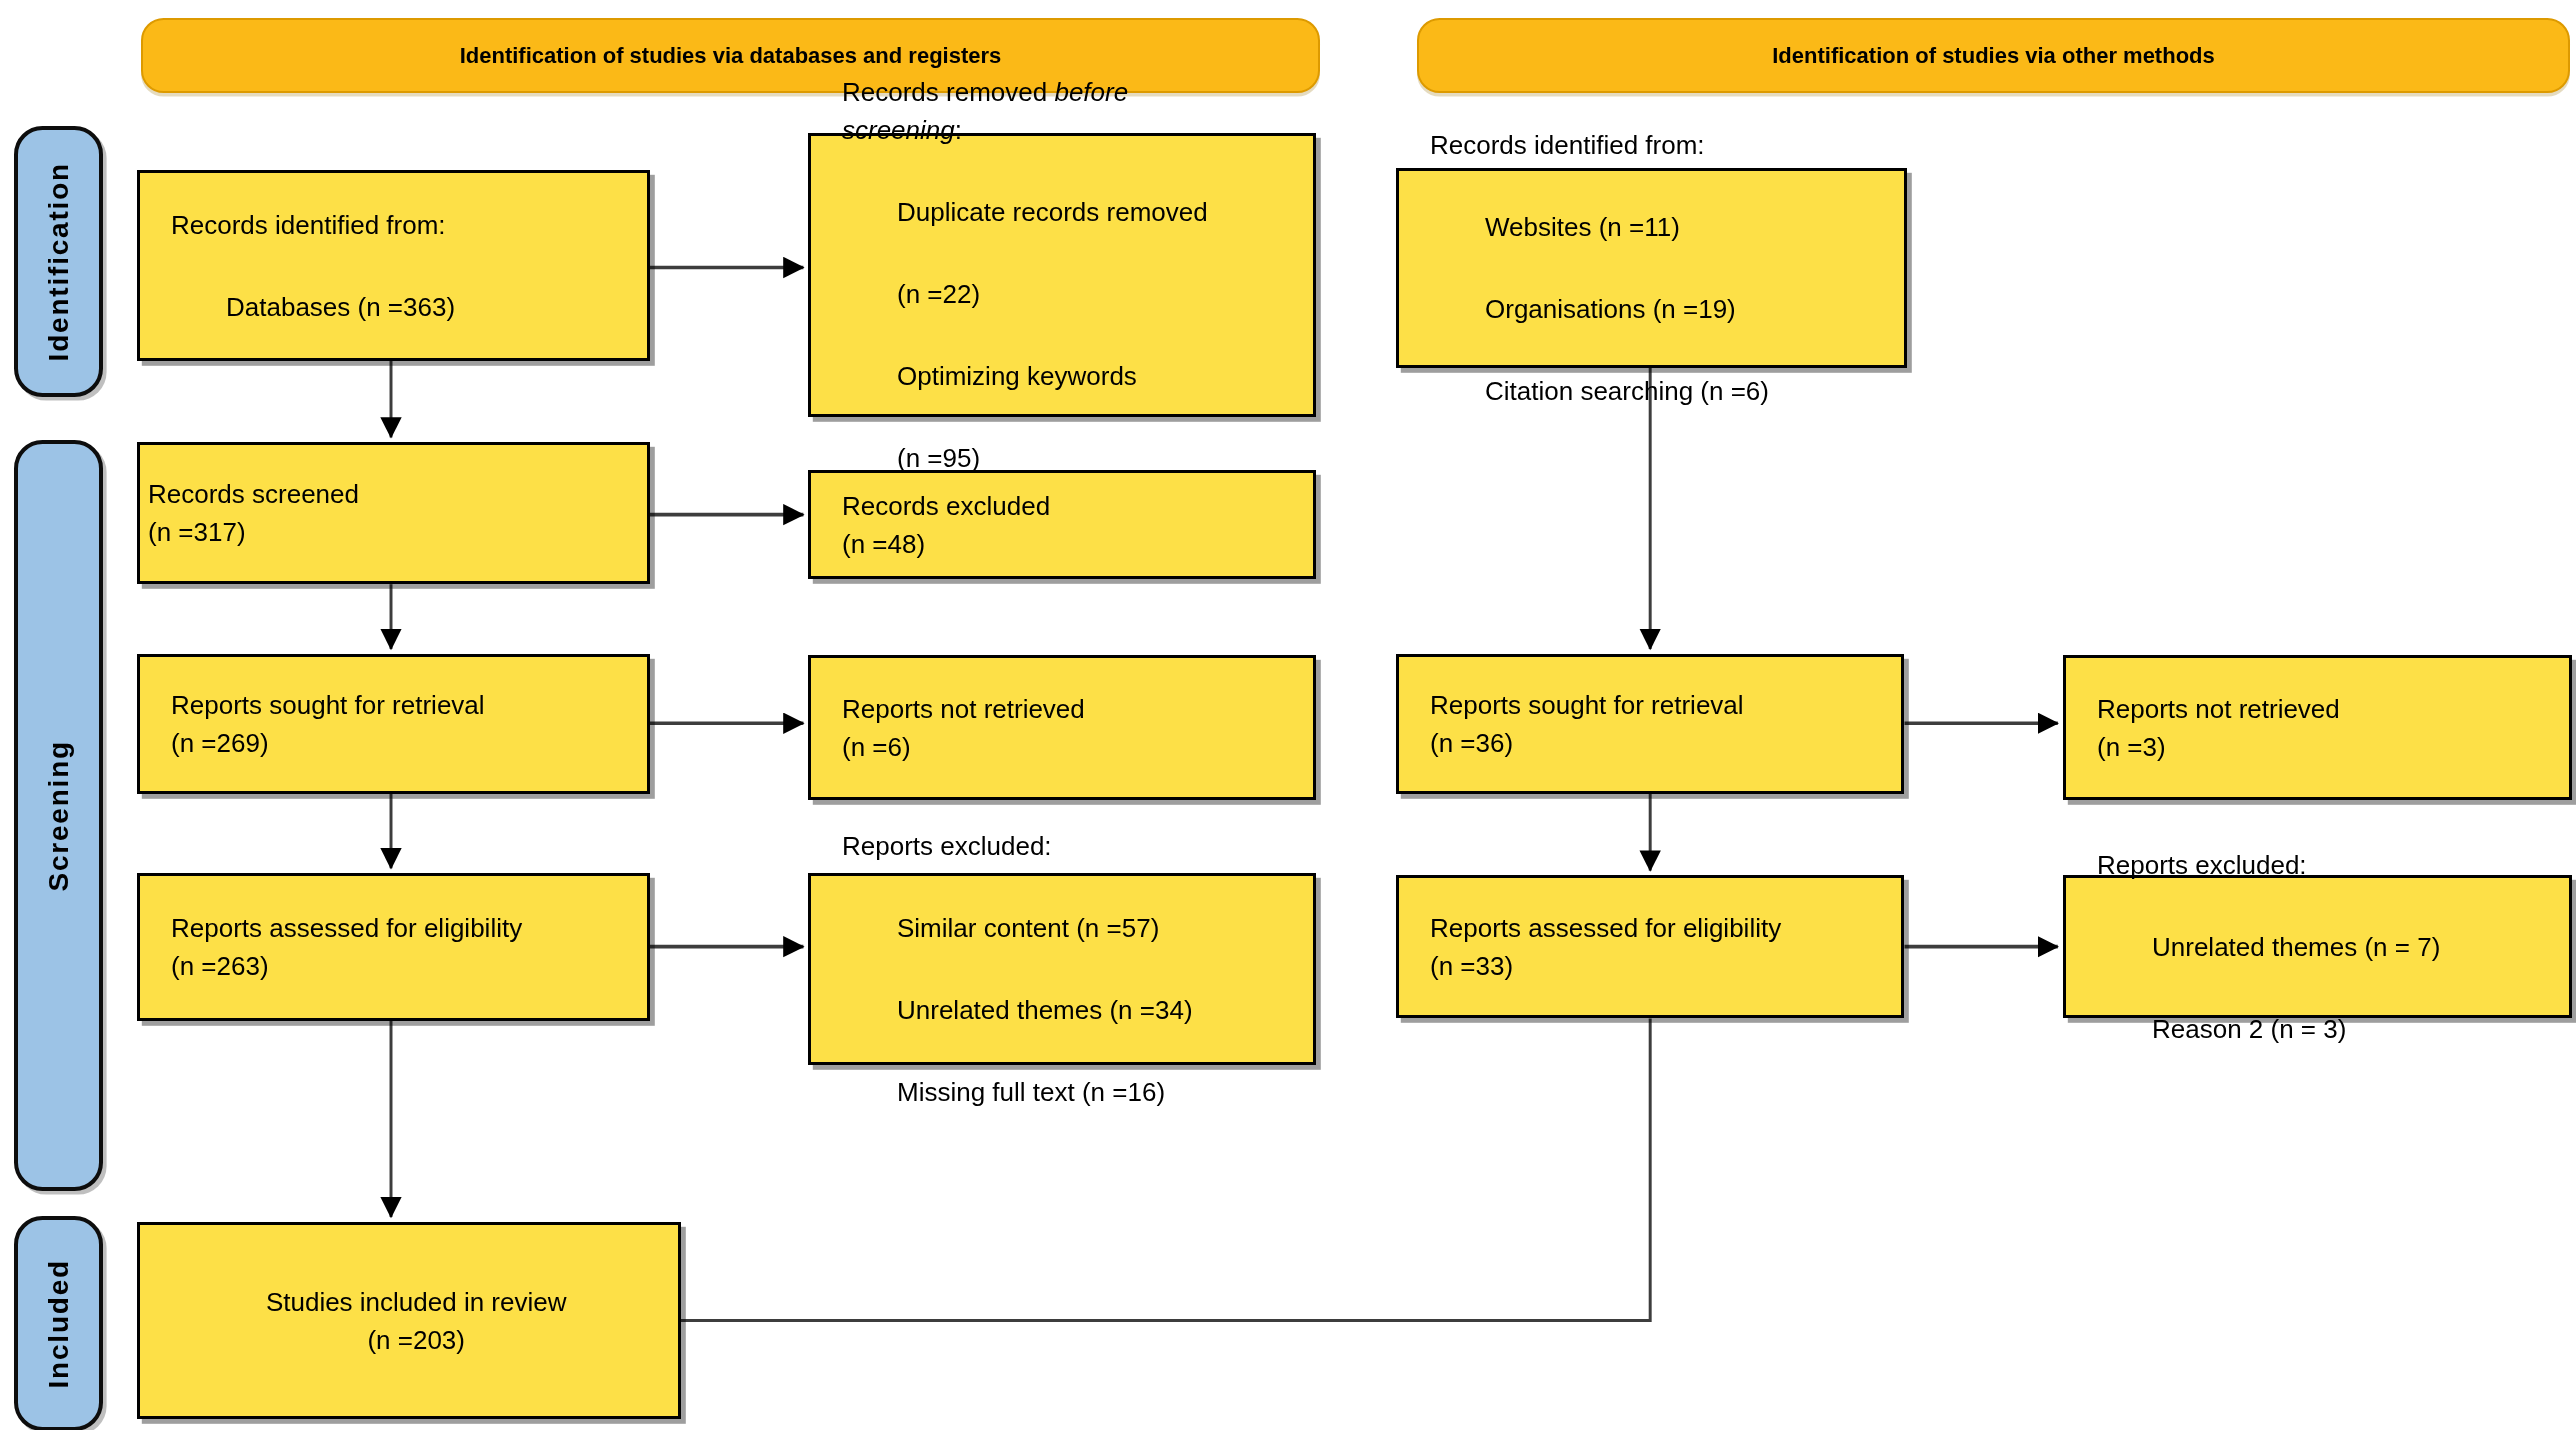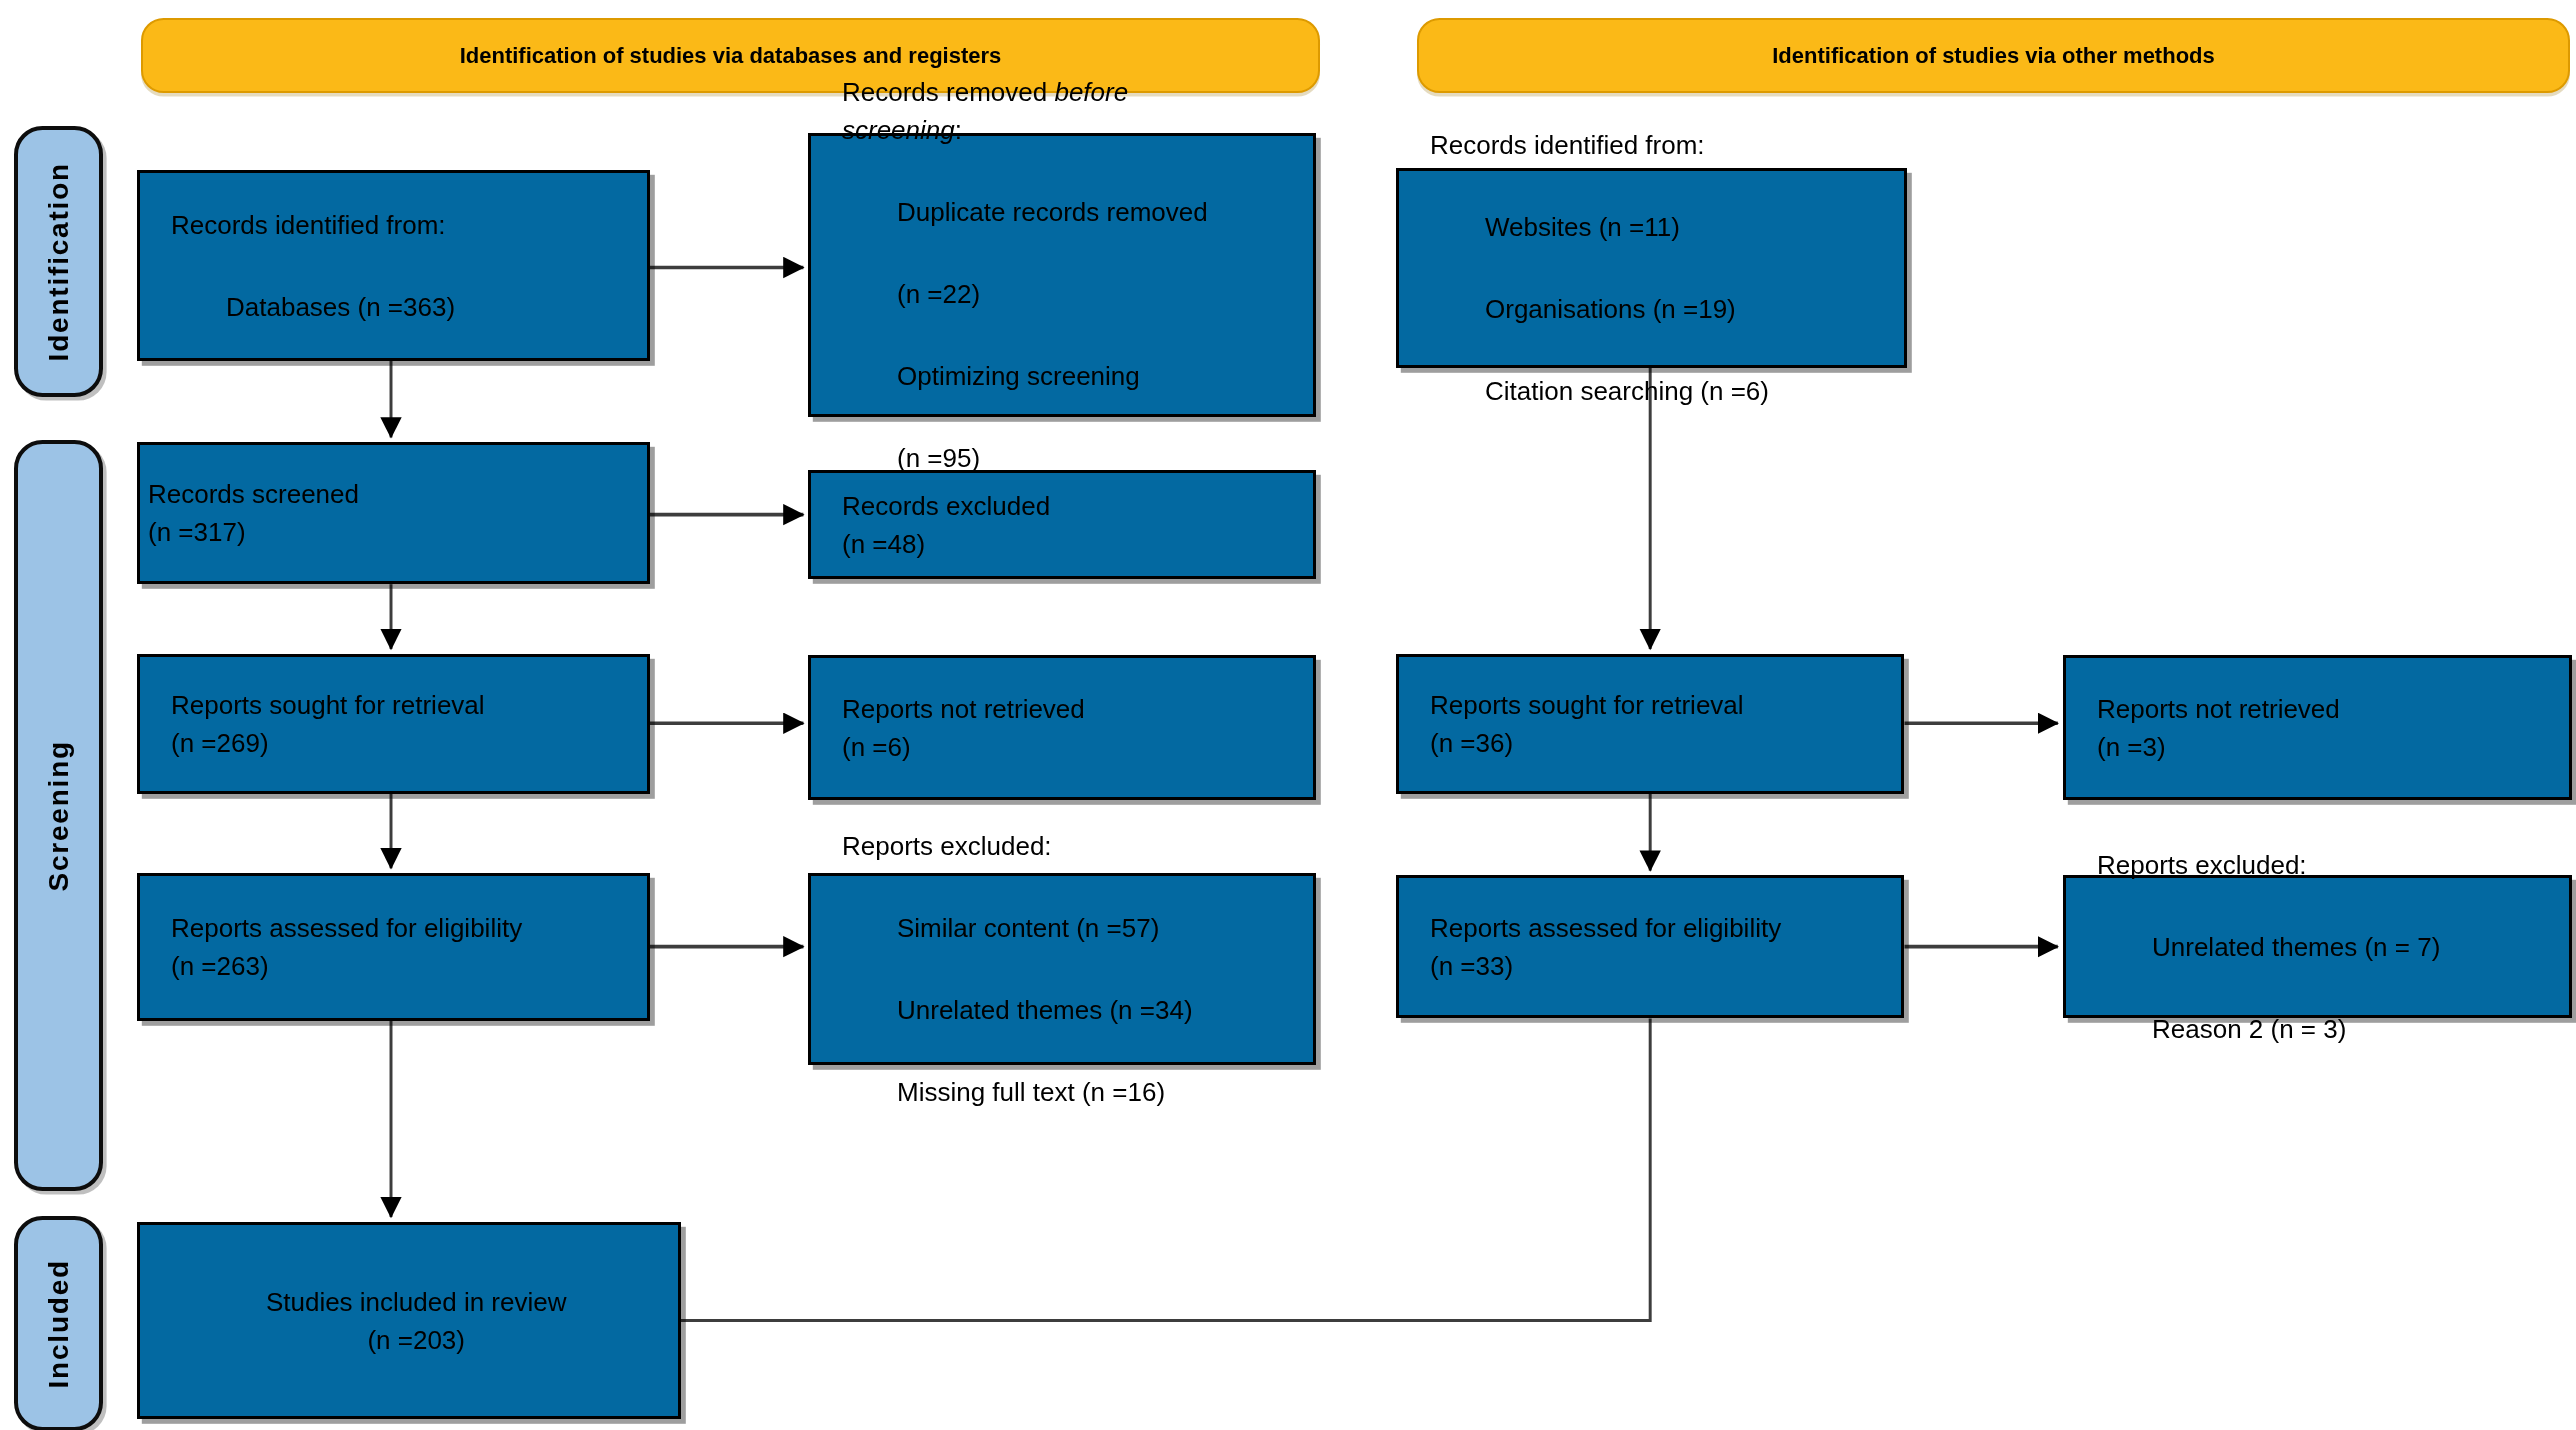--- a/index.html
+++ b/index.html
@@ -36,21 +36,21 @@
     box-shadow:3.6px 3.6px 0 rgba(0,0,0,0.25);
   }
   .stage span{
     writing-mode:vertical-rl;
     transform:rotate(180deg);
     font-size:28px;font-weight:bold;letter-spacing:1.8px;
     white-space:nowrap;
   }
   .box{
     position:absolute;
-    background:#0369a1;
+    background:#fde047;
     border:3.6px solid var(--box-border);
     box-shadow:4.8px 4.8px 0 rgba(0,0,0,0.38);
     display:flex;flex-direction:column;justify-content:center;
     padding:10.7px 16.6px 10.7px 31px;
     font-size:26px;line-height:38px;
     box-sizing:border-box;
   }
   .box .indent{padding-left:55px;margin-top:44px;}
   .line{white-space:nowrap;}
   #wires{position:absolute;left:0;top:0;}
@@ -104,21 +104,21 @@
         <div class="line indent">Databases (n =363)</div>
       </div>
   </div>
 
   <div class="box" style="left:808px;top:133px;width:508px;height:284px;">
     <div class="line"><span>Records removed </span><i>before</i></div>
     <div class="line"><i>screening</i><span>:</span></div>
     <div>
         <div class="line indent">Duplicate records removed</div>
         <div class="line indent">(n =22)</div>
-        <div class="line indent">Optimizing screening</div>
+        <div class="line indent">Optimizing keywords</div>
         <div class="line indent">(n =95)</div>
       </div>
   </div>
 
   <div class="box" style="left:137px;top:442px;width:513px;height:142px;padding-left:8px;">
     <div>
         <div class="line">Records screened</div>
         <div class="line">(n =317)</div>
       </div>
   </div>

